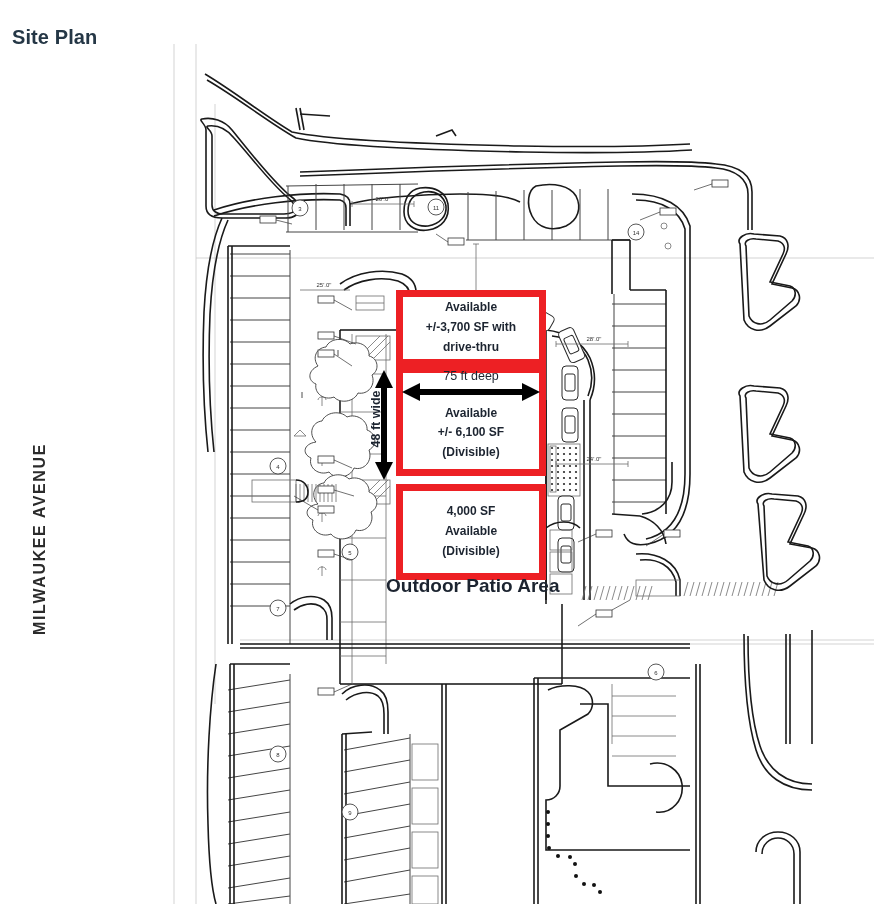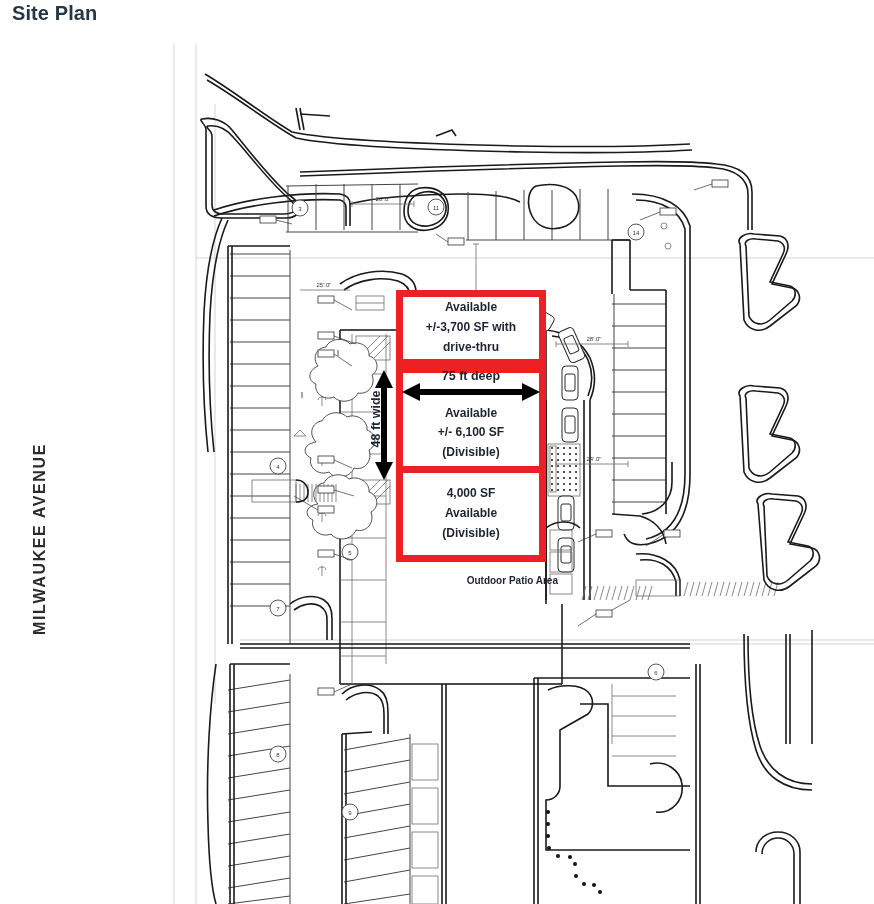--- a/index.html
+++ b/index.html
@@ -13,21 +13,21 @@
     position: relative;
     overflow: hidden;
     font-family: "Liberation Sans", sans-serif;
     -webkit-font-smoothing: antialiased;
   }
 
   
   #page-title {
     position: absolute;
     left: 12px;
-    top: 2px;
+    top: 26px;
     font-size: 20px;
     font-weight: 700;
     color: #253746;
     letter-spacing: 0.1px;
     line-height: 1.1;
   }
 
   
   #street-label {
     position: absolute;
@@ -77,41 +77,41 @@
   .callout-line {
     font-size: 12px;
     font-weight: 700;
     color: #1c2430;
     line-height: 1.65;
     text-align: center;
     white-space: nowrap;
   }
   #callout-box-top    { top: 0px;   height: 76px; }
   #callout-box-middle { top: 76px;  height: 110px; }
-  #callout-box-bottom { top: 176px; height: 96px; }
+  #callout-box-bottom { top: 194px; height: 96px; }
 
   #callout-box-middle { justify-content: flex-end; padding-bottom: 6px; }
 
   
   #depth-dimension {
     position: absolute;
     left: 400px;
     top: 370px;
     width: 142px;
     height: 34px;
     pointer-events: none;
   }
   #depth-label {
     position: absolute;
     left: 400px;
     top: 369px;
     width: 142px;
     text-align: center;
     font-size: 12.5px;
-    font-weight: 700;
+    font-weight: 400;
     color: #1c2430;
   }
 
   
   #width-dimension {
     position: absolute;
     left: 372px;
     top: 368px;
     width: 24px;
     height: 114px;
@@ -131,21 +131,21 @@
     white-space: nowrap;
   }
 
   
   #patio-label {
     position: absolute;
     left: 386px;
     top: 575px;
     width: 172px;
     text-align: right;
-    font-size: 10px;
+    font-size: 19px;
     font-weight: 700;
     color: #1c2430;
     white-space: nowrap;
   }
 
   .stall { stroke: #454545; stroke-width: 1; fill: none; }
   .curb  { stroke: #1a1a1a; stroke-width: 1.6; fill: none; }
   .thin  { stroke: #6d6d6d; stroke-width: 0.8; fill: none; }
   .faint { stroke: #c8c8c8; stroke-width: 0.8; fill: none; }
   .bld   { stroke: #111; stroke-width: 1.5; fill: none; }

